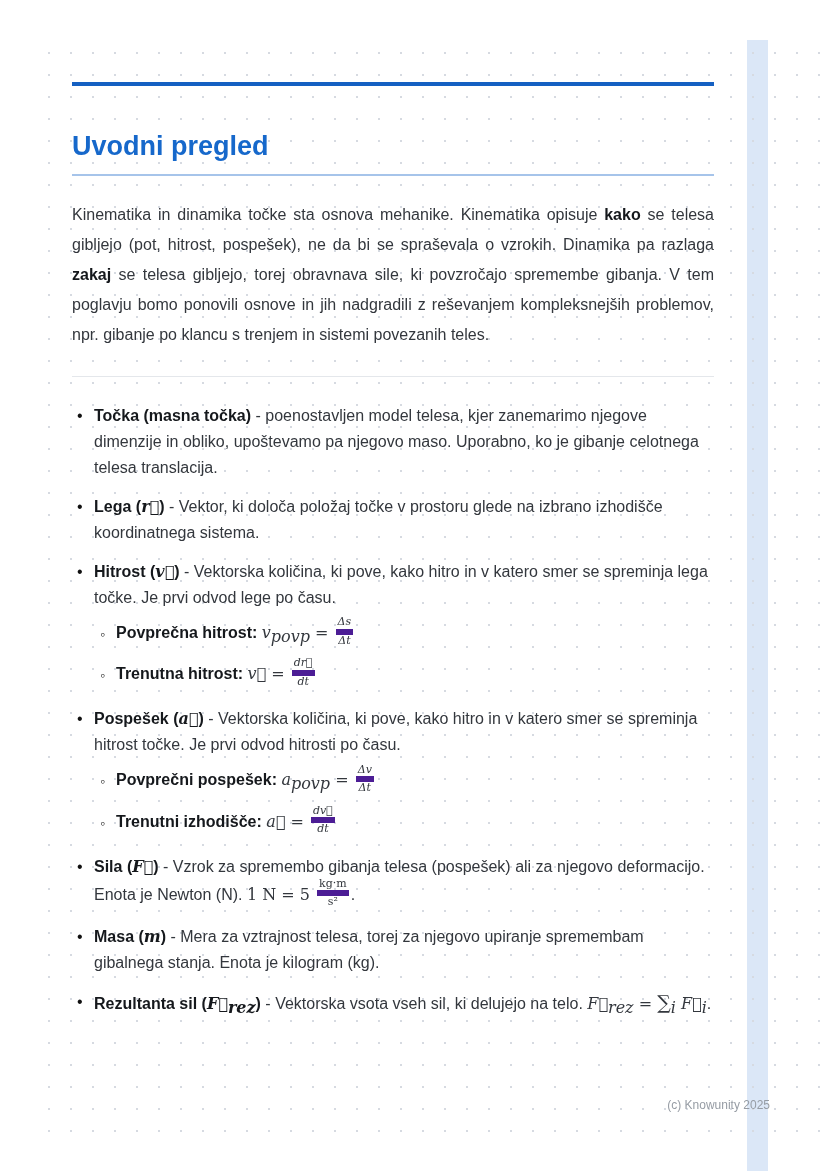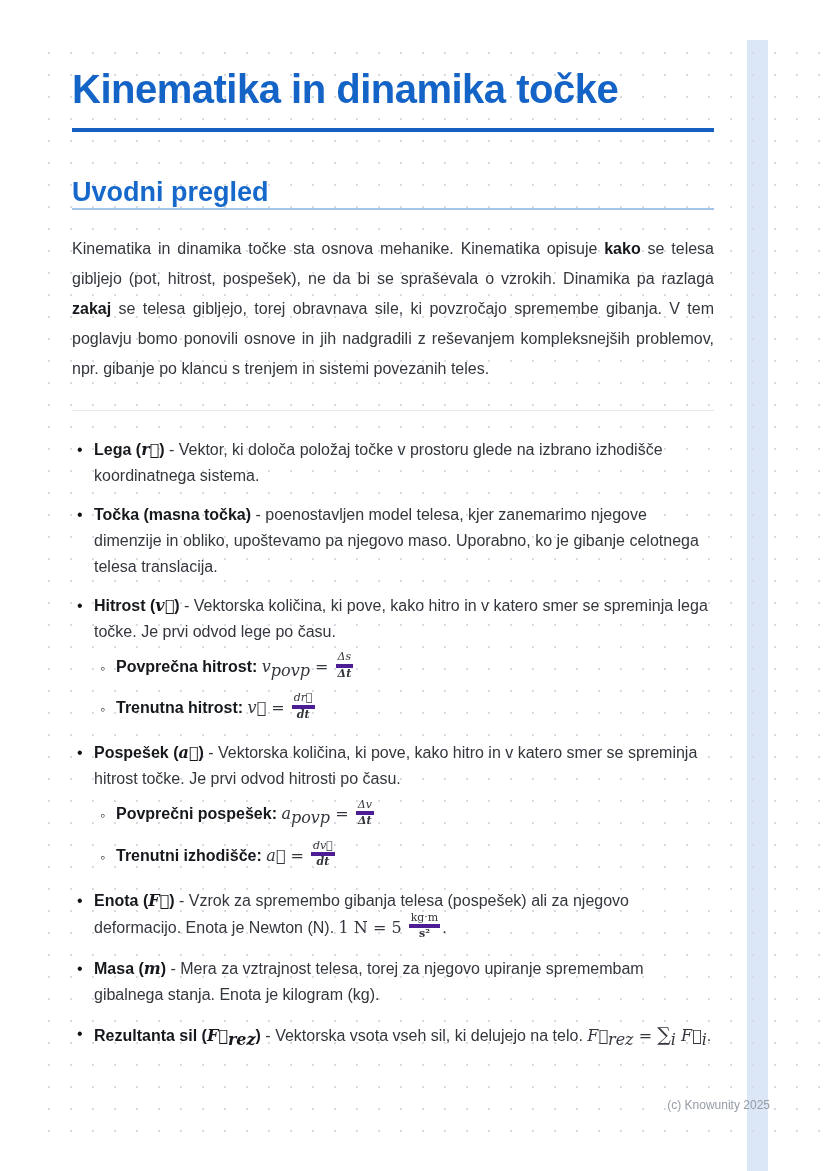--- a/index.html
+++ b/index.html
@@ -6,67 +6,66 @@
   .paper{position:relative;width:828px;height:1171px;background:#ffffff;overflow:hidden;
          font-family:"Liberation Sans",sans-serif;}
   .accent-strip{position:absolute;left:747px;top:40px;width:21px;height:1131px;background:#dbe7f7;}
   .dot-grid{position:absolute;left:38px;top:42px;width:788px;height:1098px;
             background-image:radial-gradient(circle,#d6dae1 1.3px,transparent 1.5px);
             background-size:22px 22px;pointer-events:none;}
   .content{position:absolute;left:72px;top:66px;width:642px;}
   h1{margin:0;font-size:40px;line-height:46px;font-weight:800;color:#1463c6;letter-spacing:-0.5px;}
   .title-rule{height:4px;background:#1560c2;margin-top:16px;}
   h2{margin:44px 0 0;font-size:27px;line-height:32px;font-weight:700;color:#1668cb;
-     border-bottom:2px solid #a6c4ea;}
+     padding-bottom:12px;border-bottom:2px solid #a6c4ea;}
   p.intro{margin:24px 0 0;font-size:16px;line-height:30px;color:#33373d;text-align:justify;}
   .divider{height:1px;background:#e4e7eb;margin-top:26px;}
   ul.main{margin:26px 0 0;padding:0 0 0 22px;list-style:none;}
   li.mainitem{position:relative;font-size:16px;line-height:26px;color:#33373d;margin-bottom:13px;}
   li.mainitem::before{content:"•";position:absolute;left:-17px;top:0;color:#111;}
   .lead{font-weight:700;color:#15181c;}
   ul.subs{list-style:none;margin:4px 0 2px;padding:0 0 0 22px;}
   li.subitem{position:relative;margin:7px 0;line-height:30px;}
   li.subitem::before{content:"◦";position:absolute;left:-16px;top:1px;font-size:14px;color:#222;}
   .mi{font-family:"DejaVu Serif",serif;font-style:italic;}
   .mr{font-family:"DejaVu Serif",serif;}
   .lead .mi{font-weight:700;}
   sub.msub{font-family:"DejaVu Serif",serif;font-style:italic;font-size:16px;}
   .lead sub.msub{font-weight:700;}
   .frac{display:inline-flex;flex-direction:column;align-items:center;vertical-align:middle;
         font-size:11px;line-height:1.15;margin:0 2px;transform:translateY(-2px);
         font-family:"DejaVu Serif",serif;}
-  .fnum{border-bottom:4px solid #4c1d95;padding:0 2px;}
-  .fden{padding:0 2px;font-weight:bold;}
+  .fnum{border-bottom:6px solid #4c1d95;padding:0 2px;}
+  .fden{padding:0 2px;}
   .sum{font-family:"DejaVu Serif",serif;font-size:19px;}
   .footer{position:absolute;right:58px;top:1098px;font-size:12px;color:#969ca4;}
 </style>
 </head>
 <body>
 
 <div class="paper">
   <div class="accent-strip"></div>
   <div class="dot-grid"></div>
 
   <div class="content">
 
-    <h1>Kinematika in dinamika točke</h1>
     <div class="title-rule"></div>
 
     <h2>Uvodni pregled</h2>
 
     <p class="intro"><span>Kinematika in dinamika točke sta osnova mehanike. Kinematika opisuje </span><span class="lead">kako</span><span> se telesa gibljejo (pot, hitrost, pospešek), ne da bi se spraševala o vzrokih. Dinamika pa razlaga </span><span class="lead">zakaj</span><span> se telesa gibljejo, torej obravnava sile, ki povzročajo spremembe gibanja. V tem poglavju bomo ponovili osnove in jih nadgradili z reševanjem kompleksnejših problemov, npr. gibanje po klancu s trenjem in sistemi povezanih teles.</span></p>
 
     <div class="divider"></div>
 
 
     <ul class="main">
 
+      <li class="mainitem"><span class="lead">Točka (masna točka)</span><span> - poenostavljen model telesa, kjer zanemarimo njegove dimenzije in obliko, upoštevamo pa njegovo maso. Uporabno, ko je gibanje celotnega telesa translacija.</span></li>
+
       <li class="mainitem"><span class="lead"><span>Lega (</span><span class="mi">r⃗</span><span>)</span></span><span> - Vektor, ki določa položaj točke v prostoru glede na izbrano izhodišče koordinatnega sistema.</span></li>
-
-      <li class="mainitem"><span class="lead">Točka (masna točka)</span><span> - poenostavljen model telesa, kjer zanemarimo njegove dimenzije in obliko, upoštevamo pa njegovo maso. Uporabno, ko je gibanje celotnega telesa translacija.</span></li>
 
       <li class="mainitem"><span class="lead"><span>Hitrost (</span><span class="mi">v⃗</span><span>)</span></span><span> - Vektorska količina, ki pove, kako hitro in v katero smer se spreminja lega točke. Je prvi odvod lege po času.</span>
         <ul class="subs">
           <li class="subitem"><span class="lead"><span>Povprečna hitrost</span><span>: </span></span><span class="mi">v</span><sub class="msub">povp</sub><span class="mr"> = </span><span class="frac">
                 <span class="fnum mi">Δs</span>
                 <span class="fden mi">Δt</span>
               </span></li>
           <li class="subitem"><span class="lead"><span>Trenutna hitrost</span><span>: </span></span><span class="mi">v⃗</span><sub class="msub"></sub><span class="mr"> = </span><span class="frac">
                 <span class="fnum mi">dr⃗</span>
                 <span class="fden mi">dt</span>
@@ -80,21 +79,21 @@
                 <span class="fnum mi">Δv</span>
                 <span class="fden mi">Δt</span>
               </span></li>
           <li class="subitem"><span class="lead"><span>Trenutni izhodišče</span><span>: </span></span><span class="mi">a⃗</span><sub class="msub"></sub><span class="mr"> = </span><span class="frac">
                 <span class="fnum mi">dv⃗</span>
                 <span class="fden mi">dt</span>
               </span></li>
         </ul>
       </li>
 
-      <li class="mainitem"><span class="lead"><span>Enota (</span><span class="mi">F⃗</span><span>)</span></span><span> - Vzrok za spremembo gibanja telesa (pospešek) ali za njegovo deformacijo. Enota je Newton (N). </span><span class="mr">1 N = 5 </span><span class="frac">
+      <li class="mainitem"><span class="lead"><span>Sila (</span><span class="mi">F⃗</span><span>)</span></span><span> - Vzrok za spremembo gibanja telesa (pospešek) ali za njegovo deformacijo. Enota je Newton (N). </span><span class="mr">1 N = 5 </span><span class="frac">
             <span class="fnum mr">kg·m</span>
             <span class="fden mr">s²</span>
           </span><span>.</span></li>
 
       <li class="mainitem"><span class="lead"><span>Masa (</span><span class="mi">m</span><span>)</span></span><span> - Mera za vztrajnost telesa, torej za njegovo upiranje spremembam gibalnega stanja. Enota je kilogram (kg).</span></li>
 
       <li class="mainitem"><span class="lead"><span>Rezultanta sil (</span><span class="mi">F⃗</span><sub class="msub">rez</sub><span>)</span></span><span> - Vektorska vsota vseh sil, ki delujejo na telo. </span><span class="mi">F⃗</span><sub class="msub">rez</sub><span class="mr"> = </span><span class="sum">∑</span><sub class="msub">i</sub><span class="mr">&nbsp;</span><span class="mi">F⃗</span><sub class="msub">i</sub><span>.</span></li>
 
     </ul>
 

